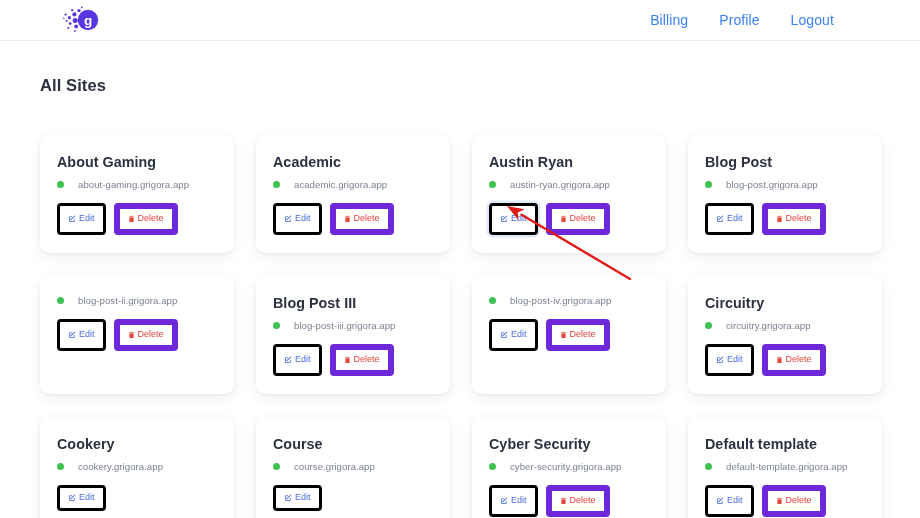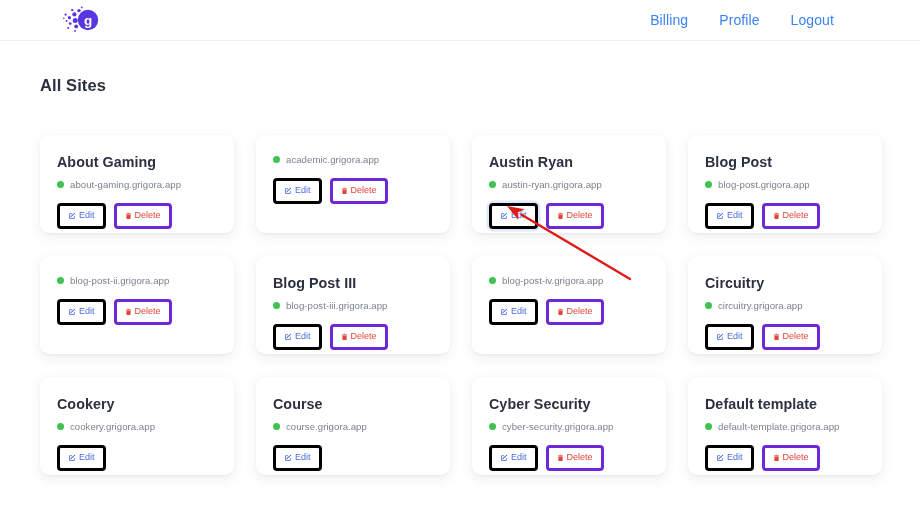--- a/index.html
+++ b/index.html
@@ -90,37 +90,37 @@
     display: grid;
     grid-template-columns: repeat(4, 194px);
     gap: 23px 22px;
     margin-top: 5px;
   }
 
   .card {
     background: #ffffff;
     border-radius: 9px;
     box-shadow: 0 1px 3px rgba(31, 41, 70, 0.055), 0 4px 13px rgba(31, 41, 70, 0.075);
-    padding: 19px 17px 4px 17px;
+    padding: 19px 17px 18px 17px;
     min-height: 98px;
   }
 
   .card-title {
     font-size: 14.3px;
     font-weight: bold;
     color: #2b3141;
     letter-spacing: 0.05px;
     margin-bottom: 9px;
     white-space: nowrap;
   }
 
   .card-domain-row {
     display: flex;
     align-items: center;
-    gap: 6px;
+    gap: 14px;
     margin-bottom: 13px;
   }
 
   .dot {
     width: 7px;
     height: 7px;
     border-radius: 50%;
     background: #3ec252;
     flex: none;
   }
@@ -149,21 +149,21 @@
     align-items: center;
     gap: 3px;
     white-space: nowrap;
   }
 
   .btn-edit {
     border: 3px solid #000000;
     color: #4b6ddc;
   }
   .btn-delete {
-    border: 3px solid #6d28d9;
+    border: 6px solid #6d28d9;
     color: #e4453a;
     align-items: center;
   }
 
   .btn svg { display: block; flex: none; }
 
   
   .btn-focus {
     box-shadow: 0 0 0 2.5px rgba(120, 150, 230, 0.22);
   }
@@ -241,20 +241,21 @@
                 <rect x="3.2" y="4.4" width="9.6" height="10.2" rx="1"></rect>
                 <rect x="2" y="2.4" width="12" height="1.6" rx="0.6"></rect>
                 <rect x="6" y="0.6" width="4" height="1.6" rx="0.6"></rect>
               </svg>
             </span>
             <span>Delete</span>
           </button>
         </div>
       </div>
       <div class="card">
+        <div class="card-title">Academic</div>
         <div class="card-domain-row">
           <span class="dot"></span>
           <span class="card-domain">academic.grigora.app</span>
         </div>
         <div class="card-actions">
           <button class="btn btn-edit">
             <span>
               <svg width="8" height="8" viewBox="0 0 16 16" fill="none" stroke="#4b6ddc" stroke-width="1.6" stroke-linecap="round" stroke-linejoin="round">
                 <path d="M13.5 2.5 L7 9 L5.6 10.4 L6.2 8.4 Z"></path>
                 <path d="M12.6 8.6 V13 H3 V3.4 H7.4"></path>

